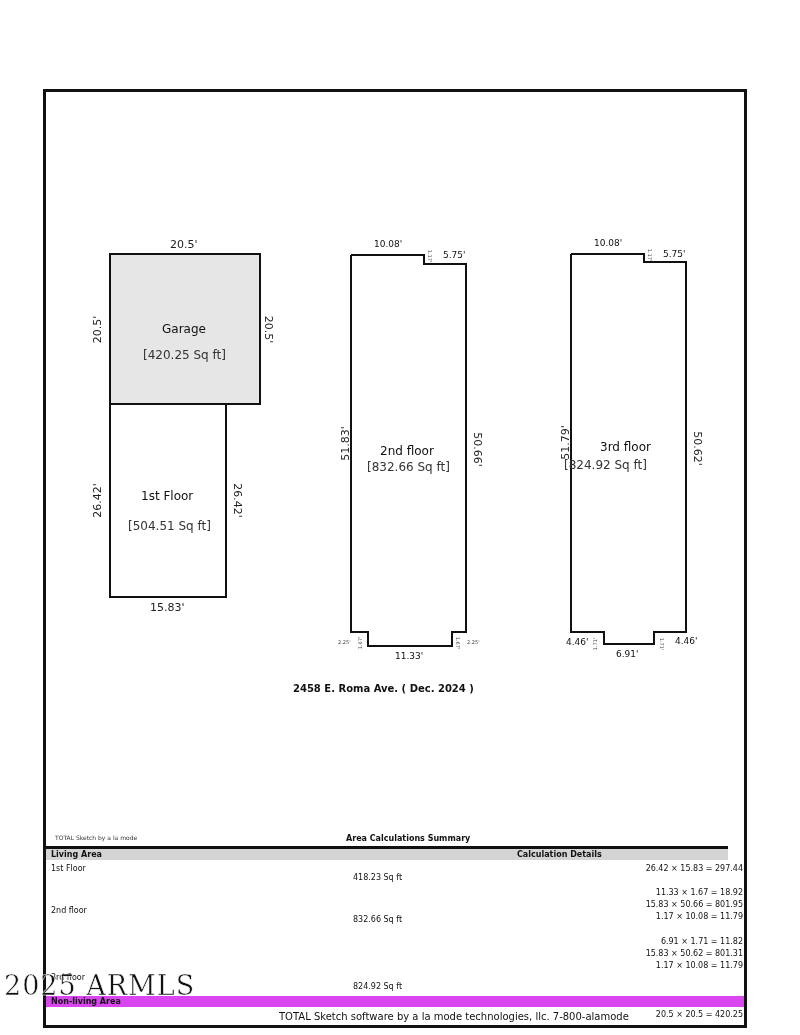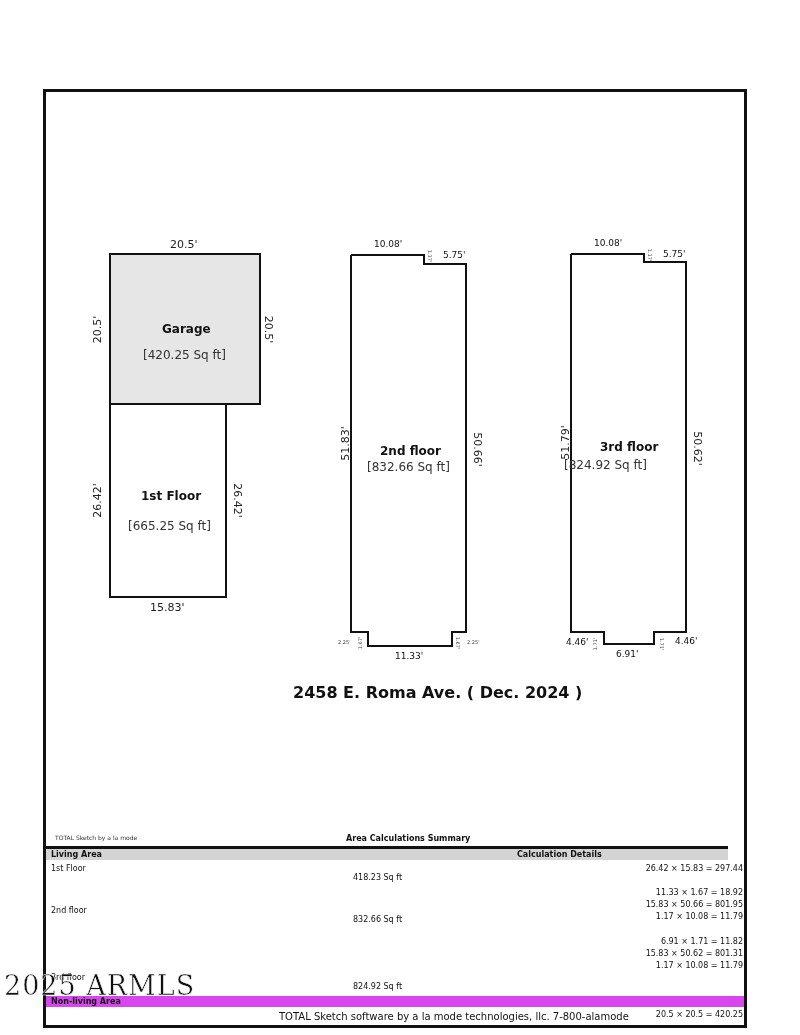--- a/index.html
+++ b/index.html
@@ -2,25 +2,25 @@
 <html><head>
 <meta charset="utf-8">
 <style>
   html, body { margin:0; padding:0; background:#fff; }
   body { width:800px; height:1035px; position:relative; overflow:hidden; font-family:"DejaVu Sans", sans-serif; color:#111; }
   .frame { position:absolute; left:43px; top:89px; width:704px; height:939px; border:3px solid #111; box-sizing:border-box; }
   svg.plan { position:absolute; left:0; top:0; }
   .t { position:absolute; white-space:nowrap; }
   .dim { font-size:11px; color:#222; }
   .tiny { font-size:5px; color:#444; }
-  .room-name { font-size:12px; font-weight:bold; }
+  .room-name { font-size:12px; font-weight:normal; }
   .room-area { font-size:12px; color:#333; }
   .vert-l { transform:rotate(-90deg); transform-origin:center; }
   .vert-r { transform:rotate(90deg); transform-origin:center; }
-  .address { font-size:16px; font-weight:bold; }
+  .address { font-size:10px; font-weight:bold; }
   .credit-small { font-size:6px; color:#333; }
   .summary-title { font-size:8px; font-weight:bold; }
   .tbl { position:absolute; left:46px; top:846px; width:682px; border-top:3px solid #111; }
   .hdr { background:#d4d4d4; height:11px; font-size:8px; font-weight:bold; position:relative; }
   .row { font-size:8px; position:relative; }
   .calc { font-size:8px; text-align:right; }
   .watermark { position:absolute; left:4px; top:970px; font-size:27px; font-family:"DejaVu Serif", serif; color:#111; letter-spacing:1px; -webkit-text-stroke:0.5px #fff; }
   .footer-credit { position:absolute; left:279px; top:1011px; font-size:10px; }
 </style>
 </head>
@@ -42,21 +42,21 @@
 <div class="t dim" style="left:170px;top:238px;">20.5'</div>
 <div class="t dim vert-l" style="left:84px;top:323px;">20.5'</div>
 <div class="t dim vert-r" style="left:255px;top:323px;">20.5'</div>
 <div class="t room-name" style="left:162px;top:322px;">Garage</div>
 <div class="t room-area" style="left:143px;top:348px;text-align:right;">[420.25 Sq ft]</div>
 
 <div class="t dim vert-l" style="left:80px;top:494px;">26.42'</div>
 <div class="t dim vert-r" style="left:220px;top:494px;">26.42'</div>
 <div class="t dim" style="left:150px;top:601px;">15.83'</div>
 <div class="t room-name" style="left:141px;top:489px;">1st Floor</div>
-<div class="t room-area" style="left:128px;top:519px;">[665.25 Sq ft]</div>
+<div class="t room-area" style="left:128px;top:519px;">[504.51 Sq ft]</div>
 
 <div class="t" style="left:374px;top:239px;font-size:9px;">10.08'</div>
 <div class="t tiny vert-r" style="left:424px;top:253px;">1.17'</div>
 <div class="t" style="left:443px;top:250px;font-size:9px;">5.75'</div>
 <div class="t dim vert-l" style="left:328px;top:437px;">51.83'</div>
 <div class="t dim vert-r" style="left:460px;top:443px;">50.66'</div>
 <div class="t tiny" style="left:338px;top:639px;">2.25'</div>
 <div class="t tiny vert-l" style="left:354px;top:640px;">1.67'</div>
 <div class="t" style="left:395px;top:651px;font-size:9px;">11.33'</div>
 <div class="t tiny vert-r" style="left:452px;top:640px;">1.67'</div>

